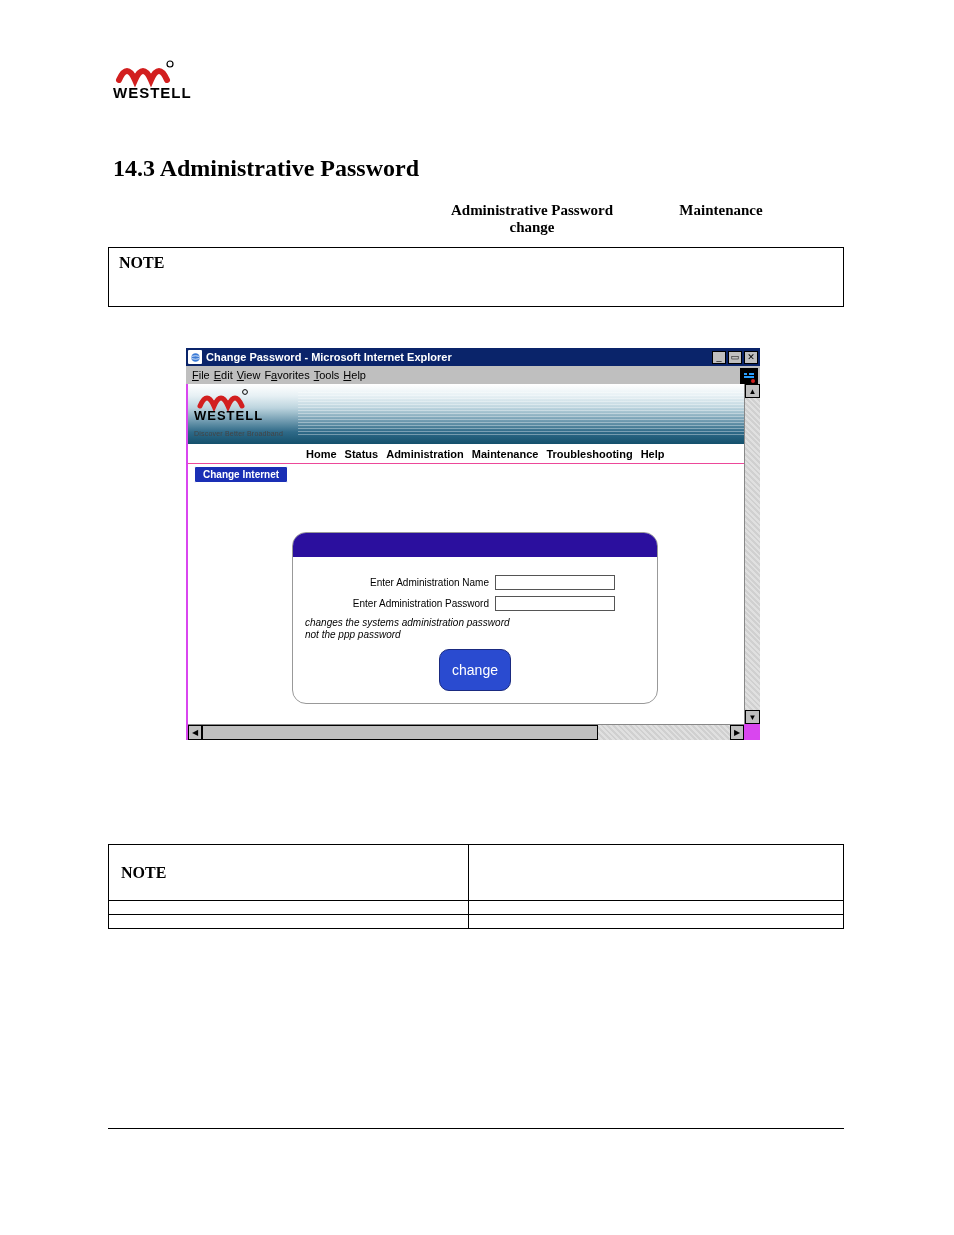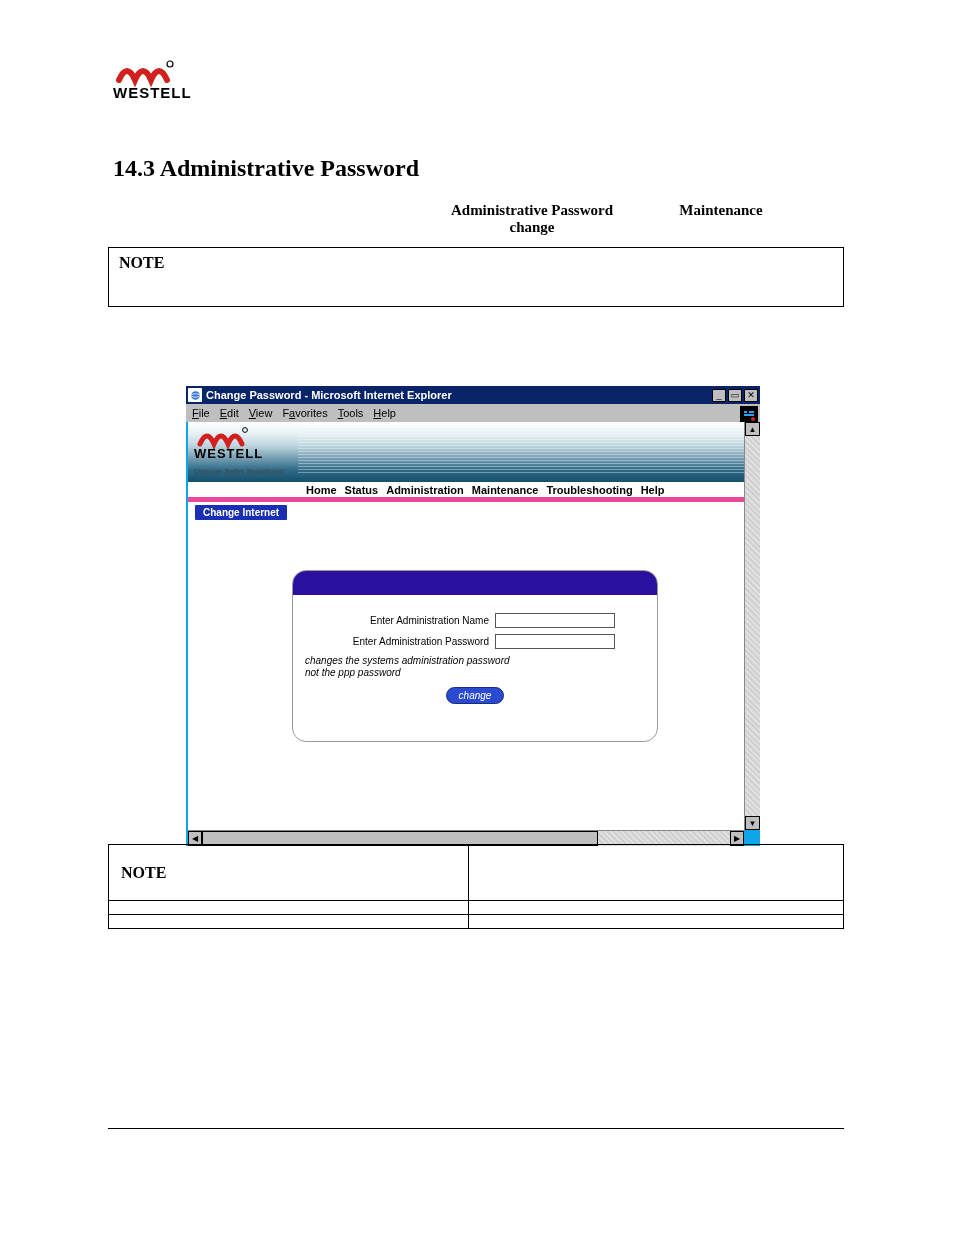--- a/index.html
+++ b/index.html
@@ -51,25 +51,24 @@
     font-size: 16px;
     font-weight: bold;
   }
 
   
   .shot {
     position: absolute;
     left: 186px;
     top: 348px;
     width: 574px;
-    height: 460px;
-    background: #0ea5e9;
+    height: 392px;
+    background: #d946ef;
     font-family: Tahoma, Arial, sans-serif;
     font-size: 11px;
-    margin-top: 38px;
   }
   .shot-titlebar {
     height: 18px;
     background: linear-gradient(#0a246a,#0a246a);
     color: #fff;
     display: flex;
     align-items: center;
     padding: 0 2px;
     font-size: 11px;
   }
@@ -86,21 +85,21 @@
     display:flex; align-items:center; justify-content:center;
     font-size:9px; line-height:1; color:#000;
   }
 
   .shot-menubar {
     height: 18px;
     background: #bfbfbf;
     display: flex;
     align-items: center;
     padding: 0 6px;
-    gap: 10px;
+    gap: 4px;
     color: #000;
     font-size: 11px;
   }
   .shot-menubar .m { position:relative; }
   .shot-menubar .m .u { text-decoration: underline; }
   .flag-icon {
     position:absolute; right:2px; top:20px; width:18px; height:18px;
     background:#000; display:flex; align-items:center; justify-content:center;
   }
   .flag-icon svg { width:14px; height:14px; }
@@ -149,21 +148,21 @@
   .navbar {
     height: 20px;
     display:flex; align-items:center;
     padding-left: 118px;
     gap: 8px;
     font-family: Arial, sans-serif;
     font-size: 11px;
     font-weight: bold;
     color:#000;
     background:#fff;
-    border-bottom:5px solid #ec4899;
+    border-bottom:1px solid #ec4899;
   }
   .navbar span { cursor:default; }
 
   .sidebtn {
     position:absolute;
     left:6px; top:82px;
     background:#1a2fb5;
     color:#fff;
     font-size:10px;
     font-weight:bold;
@@ -198,26 +197,25 @@
   .frow label { text-align:right; }
   .frow input {
     width: 120px; height:15px; border:1px solid #555; font-size:10px; padding:0 2px;
   }
   .hint { font-style:italic; font-size:10px; margin-top:2px; line-height:1.2; }
   .change-btn-wrap { text-align:center; margin-top:8px; }
   .change-btn {
     display:inline-block;
     background:#2a4bd0;
     color:#fff;
-    font-size:10px;
-    padding:2px 12px;
+    font-size:14px;
+    padding:12px 12px;
     border-radius:10px;
     border:1px solid #1a2a80;
     font-family: Arial, sans-serif;
-    font-style: italic;
   }
 
   
   .note-table {
     position:absolute;
     left:108px; top:844px;
     width:736px;
     border-collapse: collapse;
     font-family: "Times New Roman", Times, serif;
   }

